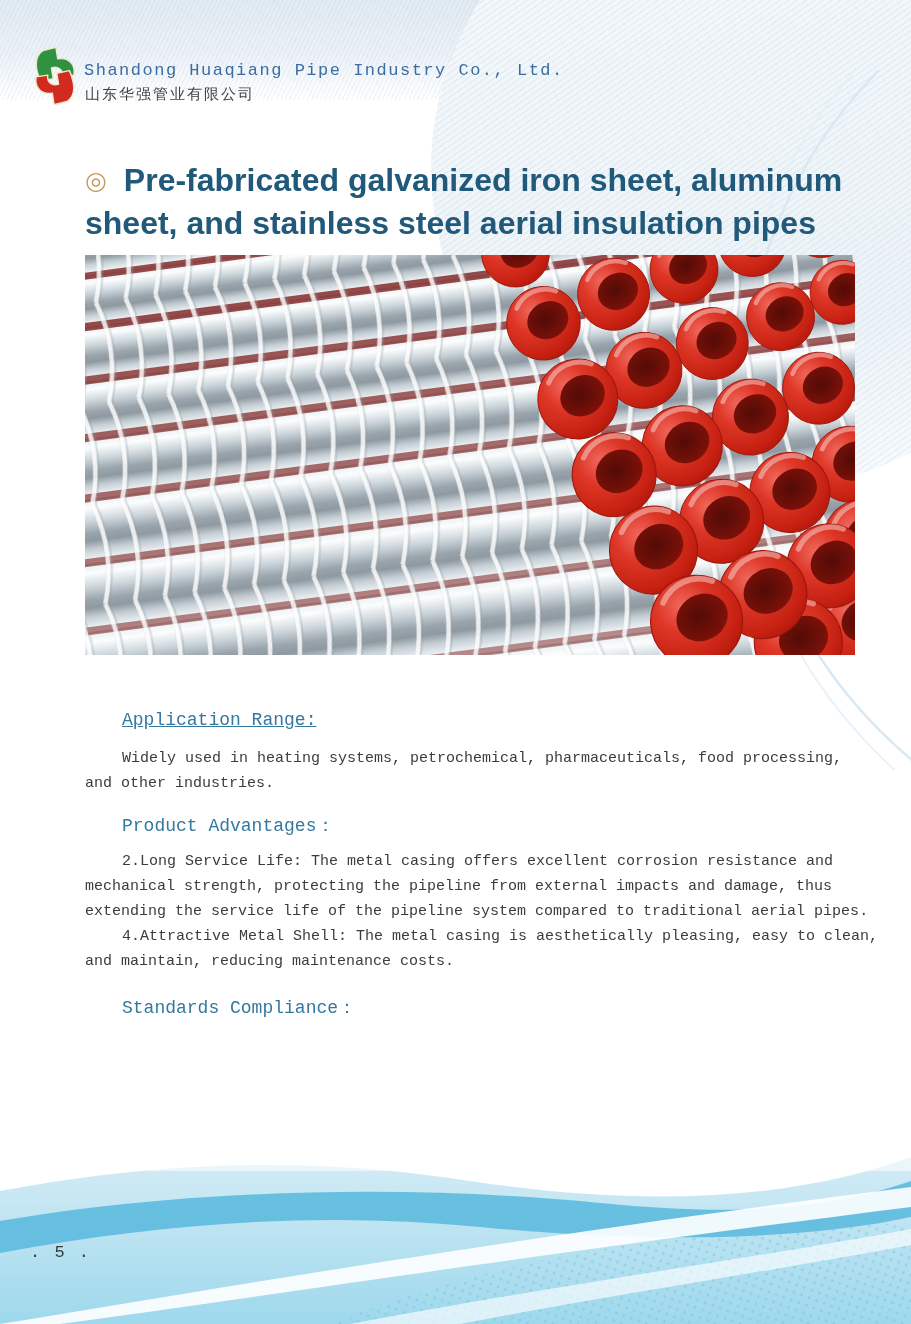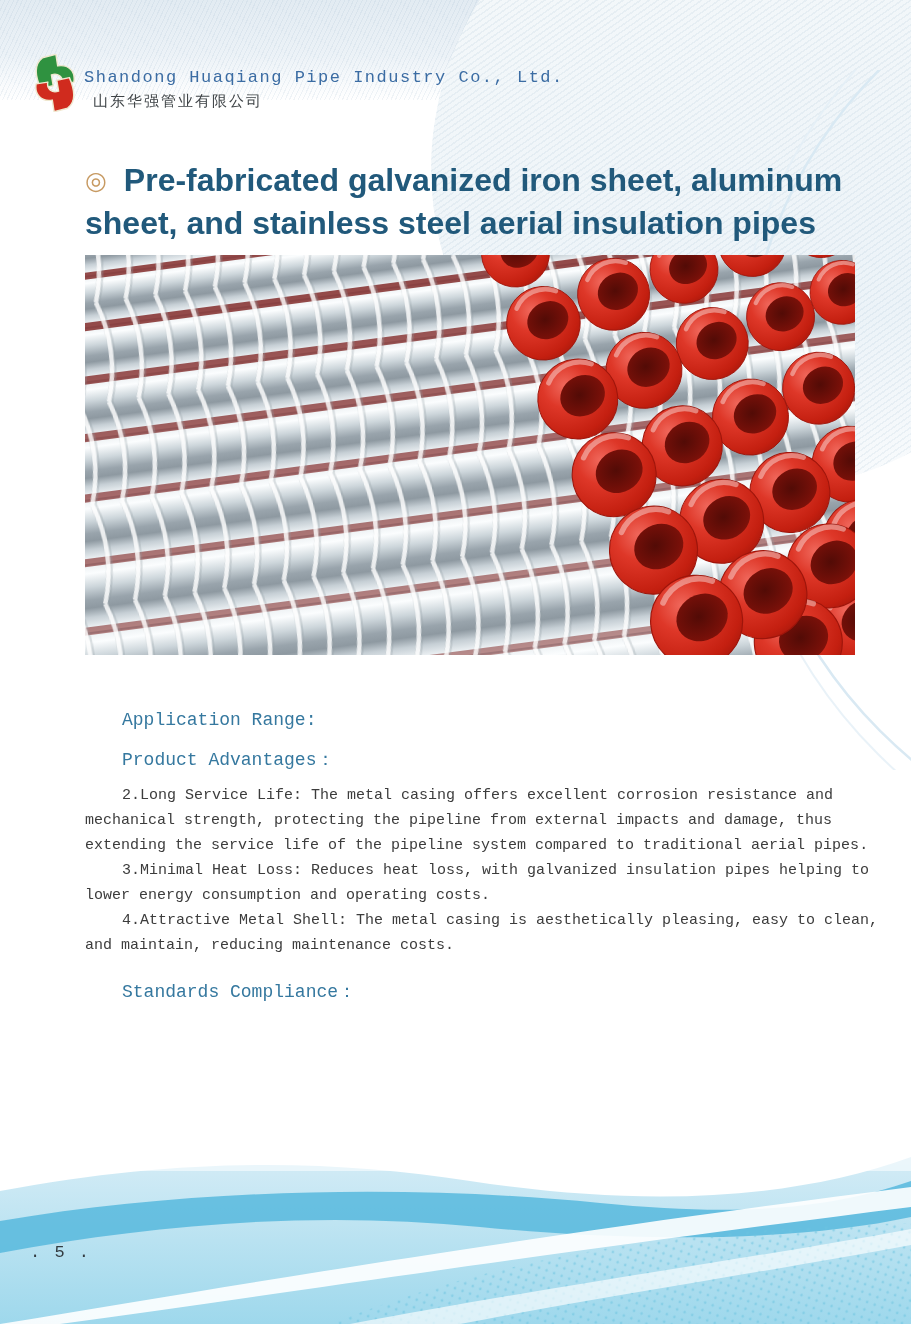--- a/index.html
+++ b/index.html
@@ -14,39 +14,39 @@
       linear-gradient(180deg,#e2ebf2 0%,#ecf2f7 55%,#ffffff 100%);}
   .tr-hatch{right:-170px;top:-150px;width:650px;height:640px;z-index:0;
     border-radius:50%;transform:rotate(10deg);
     background:
       repeating-linear-gradient(135deg, rgba(105,148,178,.09) 0 1.5px, rgba(255,255,255,0) 1.5px 5px),
       linear-gradient(160deg,#f4f8fa 20%,#ecf3f8 70%,#ffffff 100%);}
   .right-arcs{right:0;top:70px;z-index:0;}
   .bottom-waves{left:0;bottom:0;z-index:1;}
 
   
-  .header{left:0;top:10px;width:911px;height:110px;z-index:2;}
+  .header{left:0;top:3px;width:911px;height:110px;z-index:2;}
   .logo{left:28px;top:44px;width:54px;height:58px;}
   .company-en{left:84px;top:58px;font-size:17px;letter-spacing:1.5px;color:#3b6ca3;white-space:nowrap;}
   .company-zh{left:85px;top:82px;font-family:Liberation Sans, sans-serif;font-size:15px;
-              letter-spacing:2px;color:#3f4447;white-space:nowrap;margin-left:8px;}
+              letter-spacing:2px;color:#3f4447;white-space:nowrap;}
 
   
   .title-wrap{left:85px;top:160px;width:782px;z-index:2;
     font-family:Liberation Sans, sans-serif;font-size:32px;line-height:41px;font-weight:600;color:#21597b;}
   .title-bullet{color:#c79a62;font-size:25px;margin-right:17px;position:relative;top:-2px;font-weight:400;}
   .pre{white-space:pre-line;}
 
   
   .product-photo{left:85px;top:255px;width:770px;height:400px;z-index:2;display:block;}
 
   
   .content{left:85px;top:706px;width:802px;z-index:2;color:#3c3c3c;}
   .sec-heading{color:#35789f;font-size:18px;line-height:28px;text-indent:37px;margin:0;font-weight:400;}
-  .h-app{margin-bottom:12px;}
+  .h-app{margin-bottom:12px;text-decoration:underline;}
   .h-adv{margin-bottom:9px;}
   .h-std{margin-top:20px;margin-bottom:9px;}
   .body-para{font-size:15px;line-height:25px;text-indent:37px;margin:0;}
   .p-app{margin-bottom:16px;}
   .p-std{margin-top:0;}
   .adv-block{margin-bottom:20px;}
 
   
   .page-number{left:30px;top:1243px;z-index:3;font-size:17px;letter-spacing:2px;color:#333b40;}
 </style>
@@ -158,28 +158,28 @@
     <use href="#pe" transform="translate(468,58) scale(0.92)"></use>
     <use href="#pe" transform="translate(497,136) scale(1)"></use>
     <use href="#pe" transform="translate(528,214) scale(1.05)"></use>
     <use href="#pe" transform="translate(562,292) scale(1.1)"></use>
     <use href="#pe" transform="translate(600,366) scale(1.15)"></use>
   </g>
 </svg>
 
 <div class="abs content">
   <h3 class="sec-heading h-app">Application Range:</h3>
+  <p class="body-para pre p-app">Widely used in heating systems, petrochemical, pharmaceuticals, food processing,
+and other industries.</p>
 
   <h3 class="sec-heading h-adv">Product Advantages：</h3>
   <div class="adv-block">
     <p class="body-para pre">2.Long Service Life: The metal casing offers excellent corrosion resistance and
 mechanical strength, protecting the pipeline from external impacts and damage, thus
 extending the service life of the pipeline system compared to traditional aerial pipes.</p>
-    <p class="body-para pre">3.Minimal Heat Loss: Reduces heat loss, with galvanized insulation pipes helping to
-lower energy consumption and operating costs.</p>
     <p class="body-para pre">4.Attractive Metal Shell: The metal casing is aesthetically pleasing, easy to clean,
 and maintain, reducing maintenance costs.</p>
   </div>
 
   <h3 class="sec-heading h-std">Standards Compliance：</h3>
 </div>
 
 <svg class="abs bottom-waves" width="911" height="195" viewBox="0 0 911 195" preserveAspectRatio="none" aria-hidden="true">
   <defs>
     <linearGradient id="wA" x1="0" y1="0" x2="0" y2="1">

